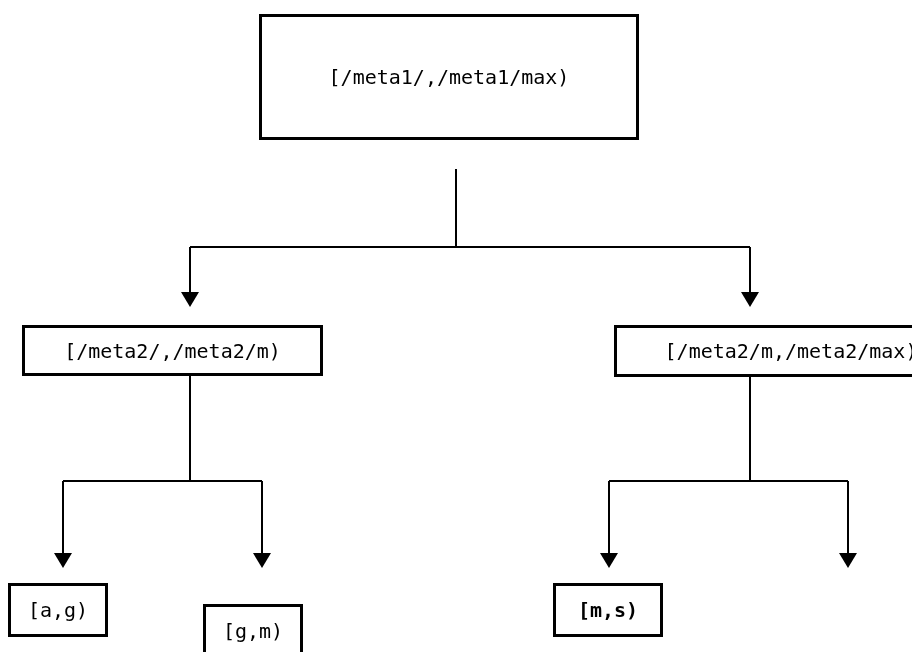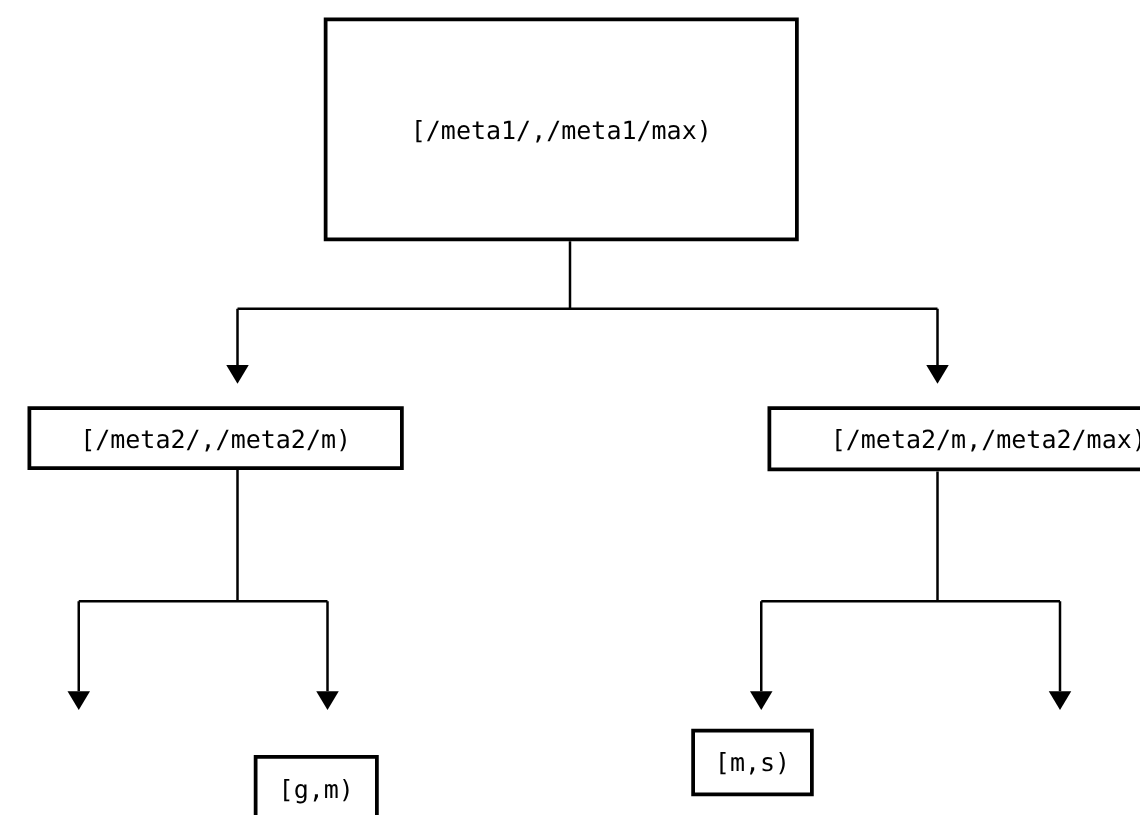--- a/index.html
+++ b/index.html
@@ -25,26 +25,26 @@
     box-sizing: border-box;
     border: 3px solid var(--line, #000000);
     background: var(--background, #ffffff);
     display: flex;
     align-items: center;
     justify-content: center;
     font-size: 20px;
     color: var(--text, #000000);
     white-space: nowrap;
   }
-  #node-root  { left: 259px; top: 14px;  width: 380px; height: 179px; }
+  #node-root  { left: 259px; top: 14px;  width: 380px; height: 126px; }
   #node-left  { left: 22px;  top: 325px; width: 301px; height: 51px;  }
   #node-right { left: 582px; top: 325px; width: 354px; height: 52px; margin-left: 32px;  }
   #leaf-ag    { left: 8px;   top: 583px; width: 100px; height: 54px;  }
   #leaf-gm    { left: 203px; top: 604px; width: 100px; height: 54px;  }
-  #leaf-ms    { left: 553px; top: 583px; width: 98px;  height: 54px;  }
+  #leaf-ms    { left: 553px; top: 583px; width: 110px;  height: 54px; font-weight: bold;  }
   #leaf-smax  { left: 778px; top: 583px; width: 125px; height: 54px;  }
 </style>
 </head>
 <body>
 
 <div class="canvas">
 
   <svg class="connectors" width="912" height="652" viewBox="0 0 912 652">
     <g stroke="#000000" stroke-width="2" fill="none">
       <path d="M456 169 V247"></path>
@@ -75,20 +75,23 @@
   </div>
 
   <div class="node" id="node-left">
     <span>[/meta2/,/meta2/m)</span>
   </div>
 
   <div class="node" id="node-right">
     <span>[/meta2/m,/meta2/max)</span>
   </div>
 
+  <div class="node" id="leaf-ag">
+    <span>[a,g)</span>
+  </div>
 
   <div class="node" id="leaf-gm">
     <span>[g,m)</span>
   </div>
 
   <div class="node" id="leaf-ms">
     <span>[m,s)</span>
   </div>
 
 

